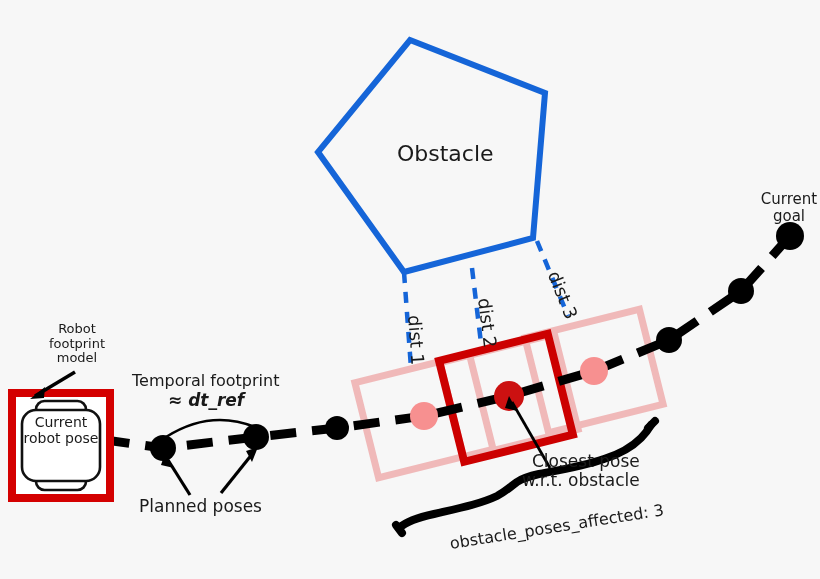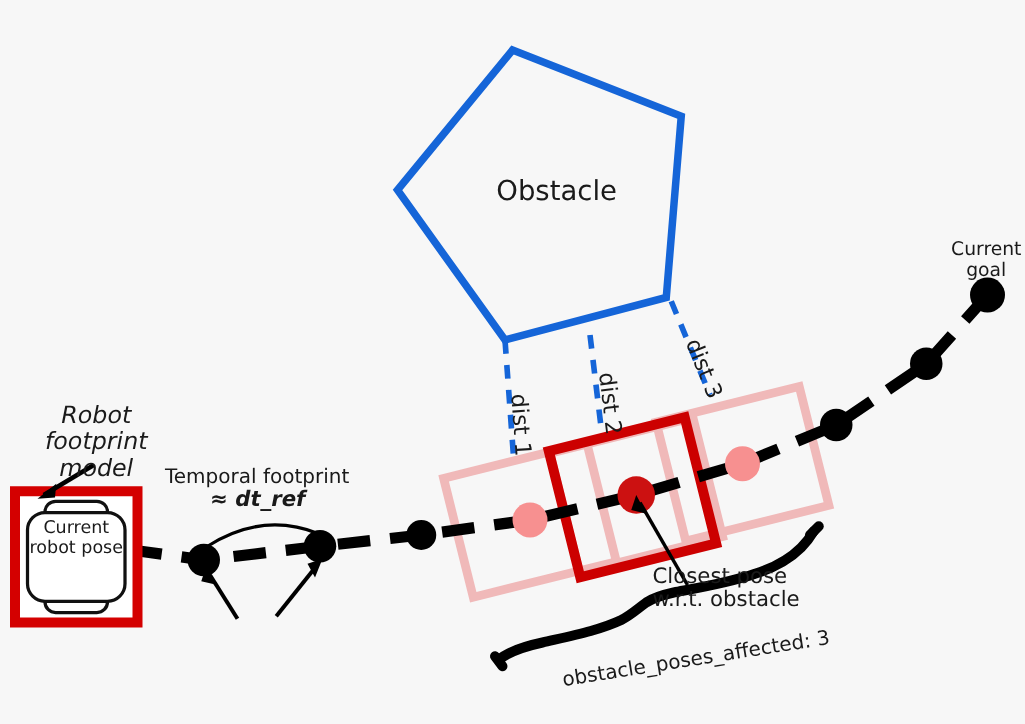--- a/index.html
+++ b/index.html
@@ -95,32 +95,33 @@
   <path d="M 648,428 L 655,421" stroke="#000" stroke-width="8" stroke-linecap="round" fill="none"></path>
 
 </svg>
 
 <div class="lbl" style="left:397px;top:142px;font-size:22px;">Obstacle</div>
 
 <div class="lbl" style="left:414px;top:305px;font-size:18px;transform:rotate(86deg);transform-origin:0 50%;">dist 1</div>
 <div class="lbl" style="left:484px;top:288px;font-size:18px;transform:rotate(83deg);transform-origin:0 50%;">dist 2</div>
 <div class="lbl" style="left:553px;top:262px;font-size:18px;transform:rotate(68deg);transform-origin:0 50%;">dist 3</div>
 
-<div class="lbl" style="left:27px;top:322px;font-size:19px;text-align:center;width:100px;font-style:italic;">Robot
+<div class="lbl" style="left:27px;top:322px;font-size:13px;text-align:center;width:100px;">Robot
 footprint
 model</div>
 
 <div class="lbl" style="left:17px;top:415px;font-size:14px;text-align:center;width:88px;">Current
 robot pose</div>
 
 <div class="lbl" style="left:132px;top:372px;font-size:16px;">Temporal footprint</div>
 <div class="lbl" style="left:168px;top:391px;font-size:17px;font-style:italic;font-weight:bold;">≈ dt_ref</div>
 
+<div class="lbl" style="left:139px;top:497px;font-size:17px;">Planned poses</div>
 
-<div class="lbl" style="left:522px;top:452px;font-size:17px;text-align:left;">Closest pose
+<div class="lbl" style="left:522px;top:452px;font-size:17px;text-align:right;">Closest pose
 w.r.t. obstacle</div>
 
 <div class="lbl" style="left:759px;top:191px;font-size:15px;text-align:center;width:60px;">Current
 goal</div>
 
 <div class="lbl" style="left:450px;top:535px;font-size:16px;transform:rotate(-9deg);transform-origin:0 50%;">obstacle_poses_affected: 3</div>
 
 </div>
 
 </body></html>

